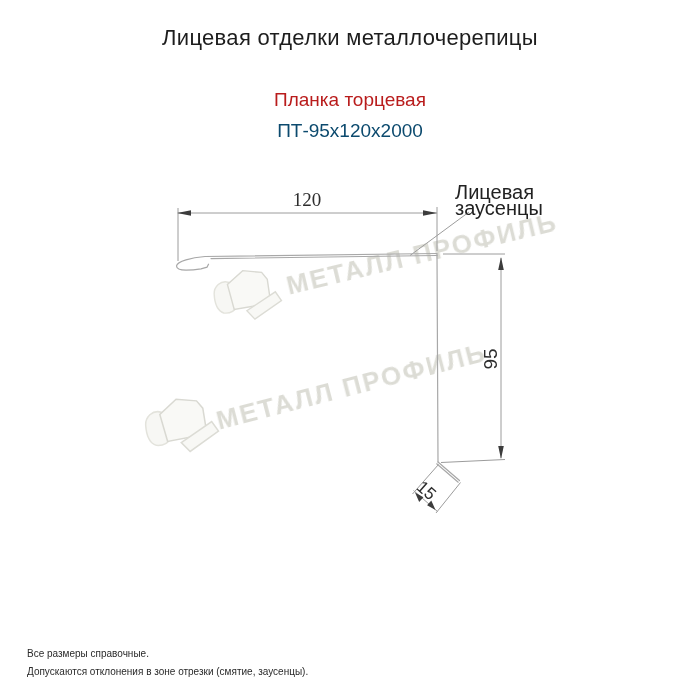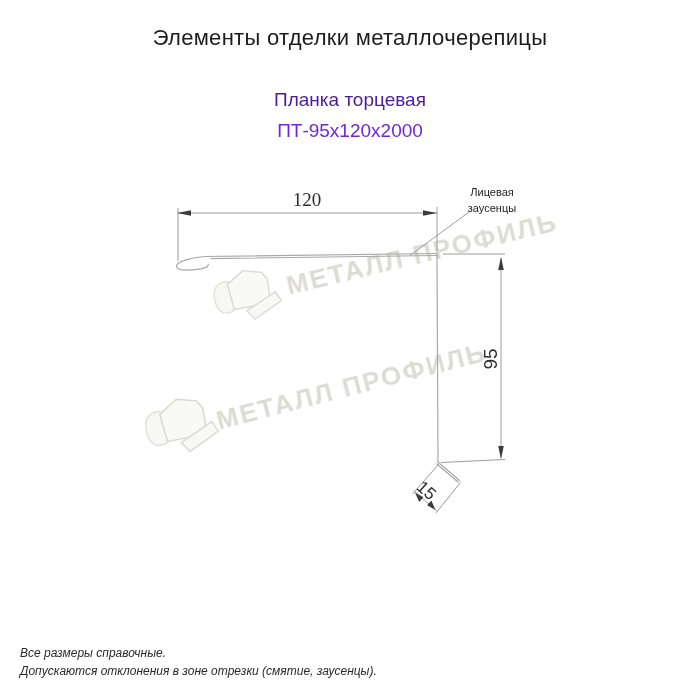--- a/index.html
+++ b/index.html
@@ -8,52 +8,52 @@
     font-family:"Liberation Sans", sans-serif;color:#222;
   }
   .abs{position:absolute;}
   .page-title{
     top:25px;left:0;width:700px;text-align:center;
     font-size:22px;line-height:26px;color:#1d1d1d;letter-spacing:.3px;
     z-index:3;
   }
   .product-name{
     top:89px;left:0;width:700px;text-align:center;
-    font-size:19px;line-height:22px;color:#4c1d95;z-index:3;
+    font-size:19px;line-height:22px;color:#b91c1c;z-index:3;
   }
   .product-code{
     top:120px;left:0;width:700px;text-align:center;
-    font-size:19px;line-height:22px;color:#6d28d9;z-index:3;
+    font-size:19px;line-height:22px;color:#0c4a6e;z-index:3;
   }
   .wm-text{
     font-size:26px;font-weight:700;letter-spacing:2px;white-space:nowrap;
     color:#dcdcd5;z-index:1;transform-origin:left center;
     filter:blur(.4px);
   }
   .wm-text.wm1{left:287px;top:271px;transform:rotate(-13.5deg);}
   .wm-text.wm2{left:217px;top:406px;transform:rotate(-14.5deg);}
   #drawing-svg{left:0;top:0;z-index:2;}
   .dim-label{
     font-size:19px;color:#2d2d2d;text-align:center;z-index:3;white-space:nowrap;
   }
   .dim-120{left:277px;top:189px;width:60px;font-family:Liberation Serif, serif;}
   .dim-95{left:471px;top:349px;width:38px;height:20px;transform:rotate(-90deg);}
   .dim-15{left:408px;top:481px;width:36px;height:20px;font-size:17px;transform:rotate(41deg);}
   .face-label{
     left:455px;top:185px;width:74px;text-align:center;
-    font-size:11px;line-height:15.5px;color:#222;z-index:3;
+    font-size:20px;line-height:15.5px;color:#222;z-index:3;
   }
-  .footer{left:20px;font-size:12px;line-height:15px;color:#2a2a2a;z-index:3;font-style:italic;}
+  .footer{left:27px;font-size:10px;line-height:15px;color:#2a2a2a;z-index:3;}
   .footer.l1{top:646px;}
   .footer.l2{top:664px;}
 </style>
 </head>
 <body>
 
-<div class="abs page-title">Элементы отделки металлочерепицы</div>
+<div class="abs page-title">Лицевая отделки металлочерепицы</div>
 <div class="abs product-name">Планка торцевая</div>
 <div class="abs product-code">ПТ-95х120х2000</div>
 
 <div class="abs wm-text wm1">МЕТАЛЛ ПРОФИЛЬ</div>
 <div class="abs wm-text wm2">МЕТАЛЛ ПРОФИЛЬ</div>
 
 <svg id="drawing-svg" class="abs" width="700" height="700" viewBox="0 0 700 700" xmlns="http://www.w3.org/2000/svg">
   <defs>
     <g id="wm-icon">
       <path d="M0,14 Q-3,30 5,35 Q14,38 19,32 L21,10 Q14,2 6,6 Q1,9 0,14 Z" fill="#f7f7f4" stroke="#e3e3dc" stroke-width="1.4"></path>

